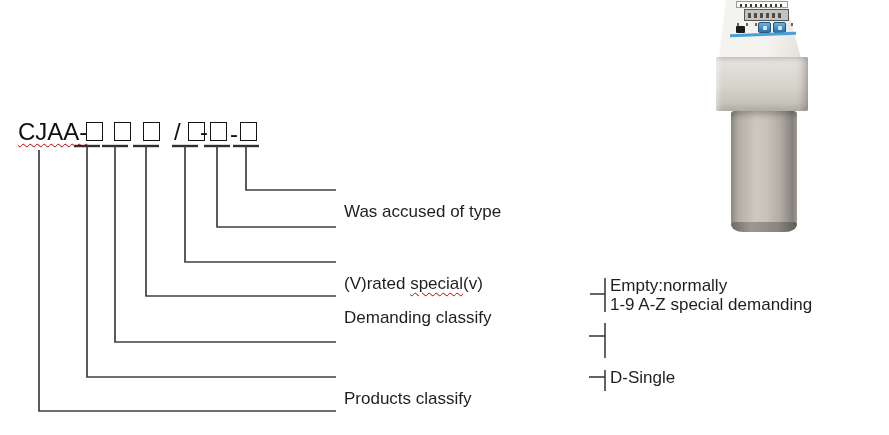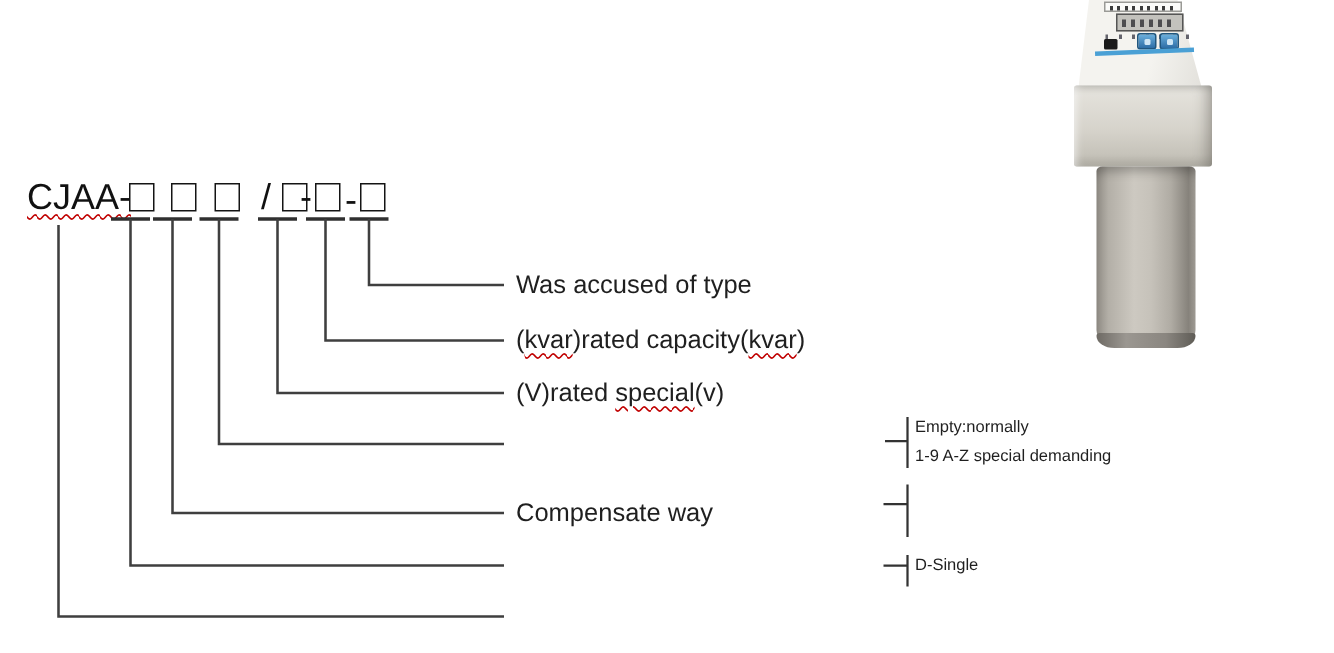--- a/index.html
+++ b/index.html
@@ -18,25 +18,25 @@
   .mbox{
     position:absolute;top:122px;width:17px;height:19px;box-sizing:border-box;
     border:1.6px solid #141414;background:#fff;
   }
   .model-slash{position:absolute;left:174px;top:119px;font-size:24px;line-height:26px;color:#111;}
   .model-hyph{position:absolute;font-size:24px;line-height:26px;color:#111;}
   
   .connector-svg{position:absolute;left:0;top:0;}
   
   .code-label{
-    position:absolute;left:344px;height:20px;line-height:20px;font-size:17px;white-space:nowrap;
+    position:absolute;left:344px;height:20px;line-height:20px;font-size:17px;white-space:nowrap;margin-top:22px;
   }
   
   .ann{
-    position:absolute;left:610px;font-size:11px;line-height:19px;white-space:nowrap;
+    position:absolute;left:610px;font-size:17px;line-height:19px;white-space:nowrap;
   }
   .ann div{height:19px;}
   
   .device{position:absolute;left:693px;top:0;width:170px;height:245px;}
   .device *{position:absolute;box-sizing:border-box;}
   .dev-head{
     left:0;top:0;width:140px;height:58px;
     clip-path:polygon(33px 0,92px 0,108px 58px,26px 58px);
     background:linear-gradient(105deg,#f4f3ef 55%,#dad8d2 92%);
   }
@@ -123,23 +123,23 @@
     </g>
 
     <g stroke="#333" stroke-width="1.5" fill="none">
       <path d="M590 294H605M605 278V312"></path>
       <path d="M589 336H605M605 323V358"></path>
       <path d="M589 377H605M605 370V391"></path>
     </g>
   </svg>
 
   <div class="code-label spellcheck" style="top:180px">Was accused of type</div>
-  <div class="code-label spellcheck" style="top:217px">(<span class="wavy">kvar</span>)rated capacity(<span class="wavy">kvar</span>)</div>
   <div class="code-label spellcheck" style="top:252px">(V)rated <span class="wavy">special</span>(v)</div>
-  <div class="code-label spellcheck" style="top:332px">Compensate way</div>
+  <div class="code-label spellcheck" style="top:286px">Demanding classify</div>
+  <div class="code-label spellcheck" style="top:367px">Products classify</div>
 
   <div class="ann" style="top:276px">
     <div>Empty:normally</div>
     <div>1-9 A-Z special demanding</div>
   </div>
   <div class="ann" style="top:320px">
   </div>
   <div class="ann" style="top:368px">
     <div>D-Single</div>
   </div>

